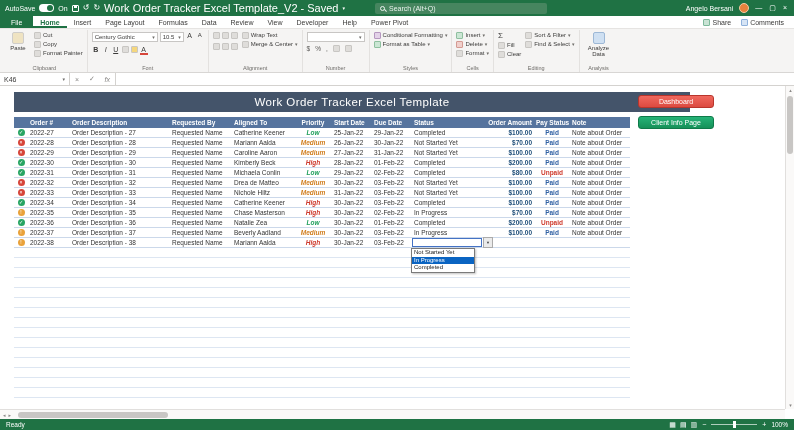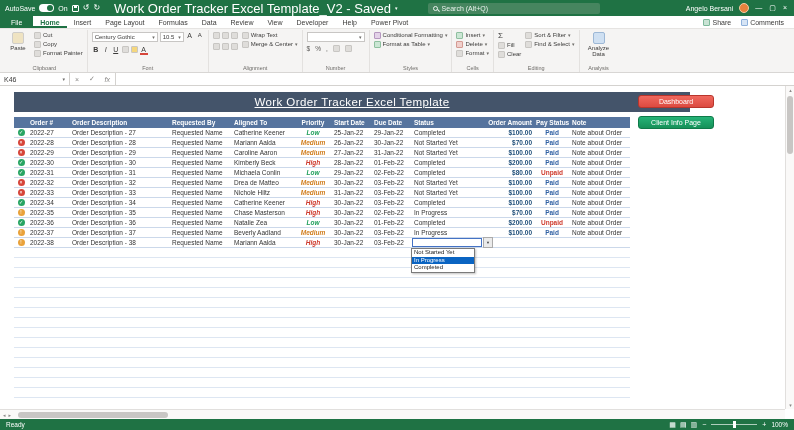--- a/index.html
+++ b/index.html
@@ -14,21 +14,21 @@
   .titlebar {
     height:16px; background:#1F7244; color:#fff;
     display:flex; align-items:center; padding:0 5px; gap:4px;
     font-size:7px; white-space:nowrap;
   }
   .toggle { width:15px; height:8px; background:#fff; border-radius:4px; position:relative; flex:none; }
   .toggle::after { content:''; position:absolute; right:1px; top:1px; width:6px; height:6px; border-radius:50%; background:#1F7244; }
   .qicon { font-size:8px; line-height:8px; color:#fff; }
   .saveicon { width:7px; height:7px; border:1px solid #fff; border-radius:1px; position:relative; }
   .saveicon::after { content:''; position:absolute; left:1px; top:0; width:3px; height:2px; background:#fff; }
-  .doc-title { margin-left:10px; font-size:13px; }
+  .doc-title { font-size:11px; }
   .search {
     margin-left:26px; width:172px; height:11px; border-radius:2px;
     background:#46855F; display:flex; align-items:center; gap:4px; padding:0 5px;
     color:#EAF3EE; font-size:7px;
   }
   .mag { width:5px; height:5px; border:1px solid #EAF3EE; border-radius:50%; position:relative; flex:none; }
   .mag::after { content:''; position:absolute; width:3px; height:1px; background:#EAF3EE; transform:rotate(45deg); right:-3px; bottom:-1px; }
   .tb-right { margin-left:auto; display:flex; align-items:center; gap:6px; }
   .avatar { width:10px; height:10px; border-radius:50%; background:#E8823C; border:1px solid #F5C9A3; }
   .winbtns { display:flex; gap:7px; font-size:7px; padding-right:2px; }
@@ -70,21 +70,21 @@
   .namebox { width:70px; border-right:1px solid #D4D2CF; font-size:7px; display:flex; align-items:center; justify-content:space-between; padding:0 4px; color:#3B3A39; }
   .fxbtns { width:46px; border-right:1px solid #D4D2CF; display:flex; align-items:center; justify-content:space-around; font-size:7px; color:#8A8886; }
   .fx { font-style:italic; }
   .finput { flex:1; background:#fff; }
 
   
   .sheet { position:relative; height:333px; background:#fff; }
   .banner {
     position:absolute; left:14px; top:6px; width:676px; height:20px;
     background:#44546A; color:#fff; font-size:11.5px; letter-spacing:.4px;
-    display:flex; align-items:center; justify-content:center;text-decoration:underline;
+    display:flex; align-items:center; justify-content:center;
   }
   .sidebtn {
     position:absolute; left:638px; width:76px; height:13px; border-radius:3px;
     color:#fff; font-size:7px; display:flex; align-items:center; justify-content:center;
   }
   .btn-dashboard { top:9px; background:linear-gradient(#F0685E,#DC4A40); border:1px solid #B8352C; }
   .btn-client { top:30px; background:linear-gradient(#25B377,#169159); border:1px solid #0F7A49; }
 
   .table { position:absolute; left:14px; top:31px; width:616px; }
   .hrow { display:flex; height:11px; background:#56749E; }

